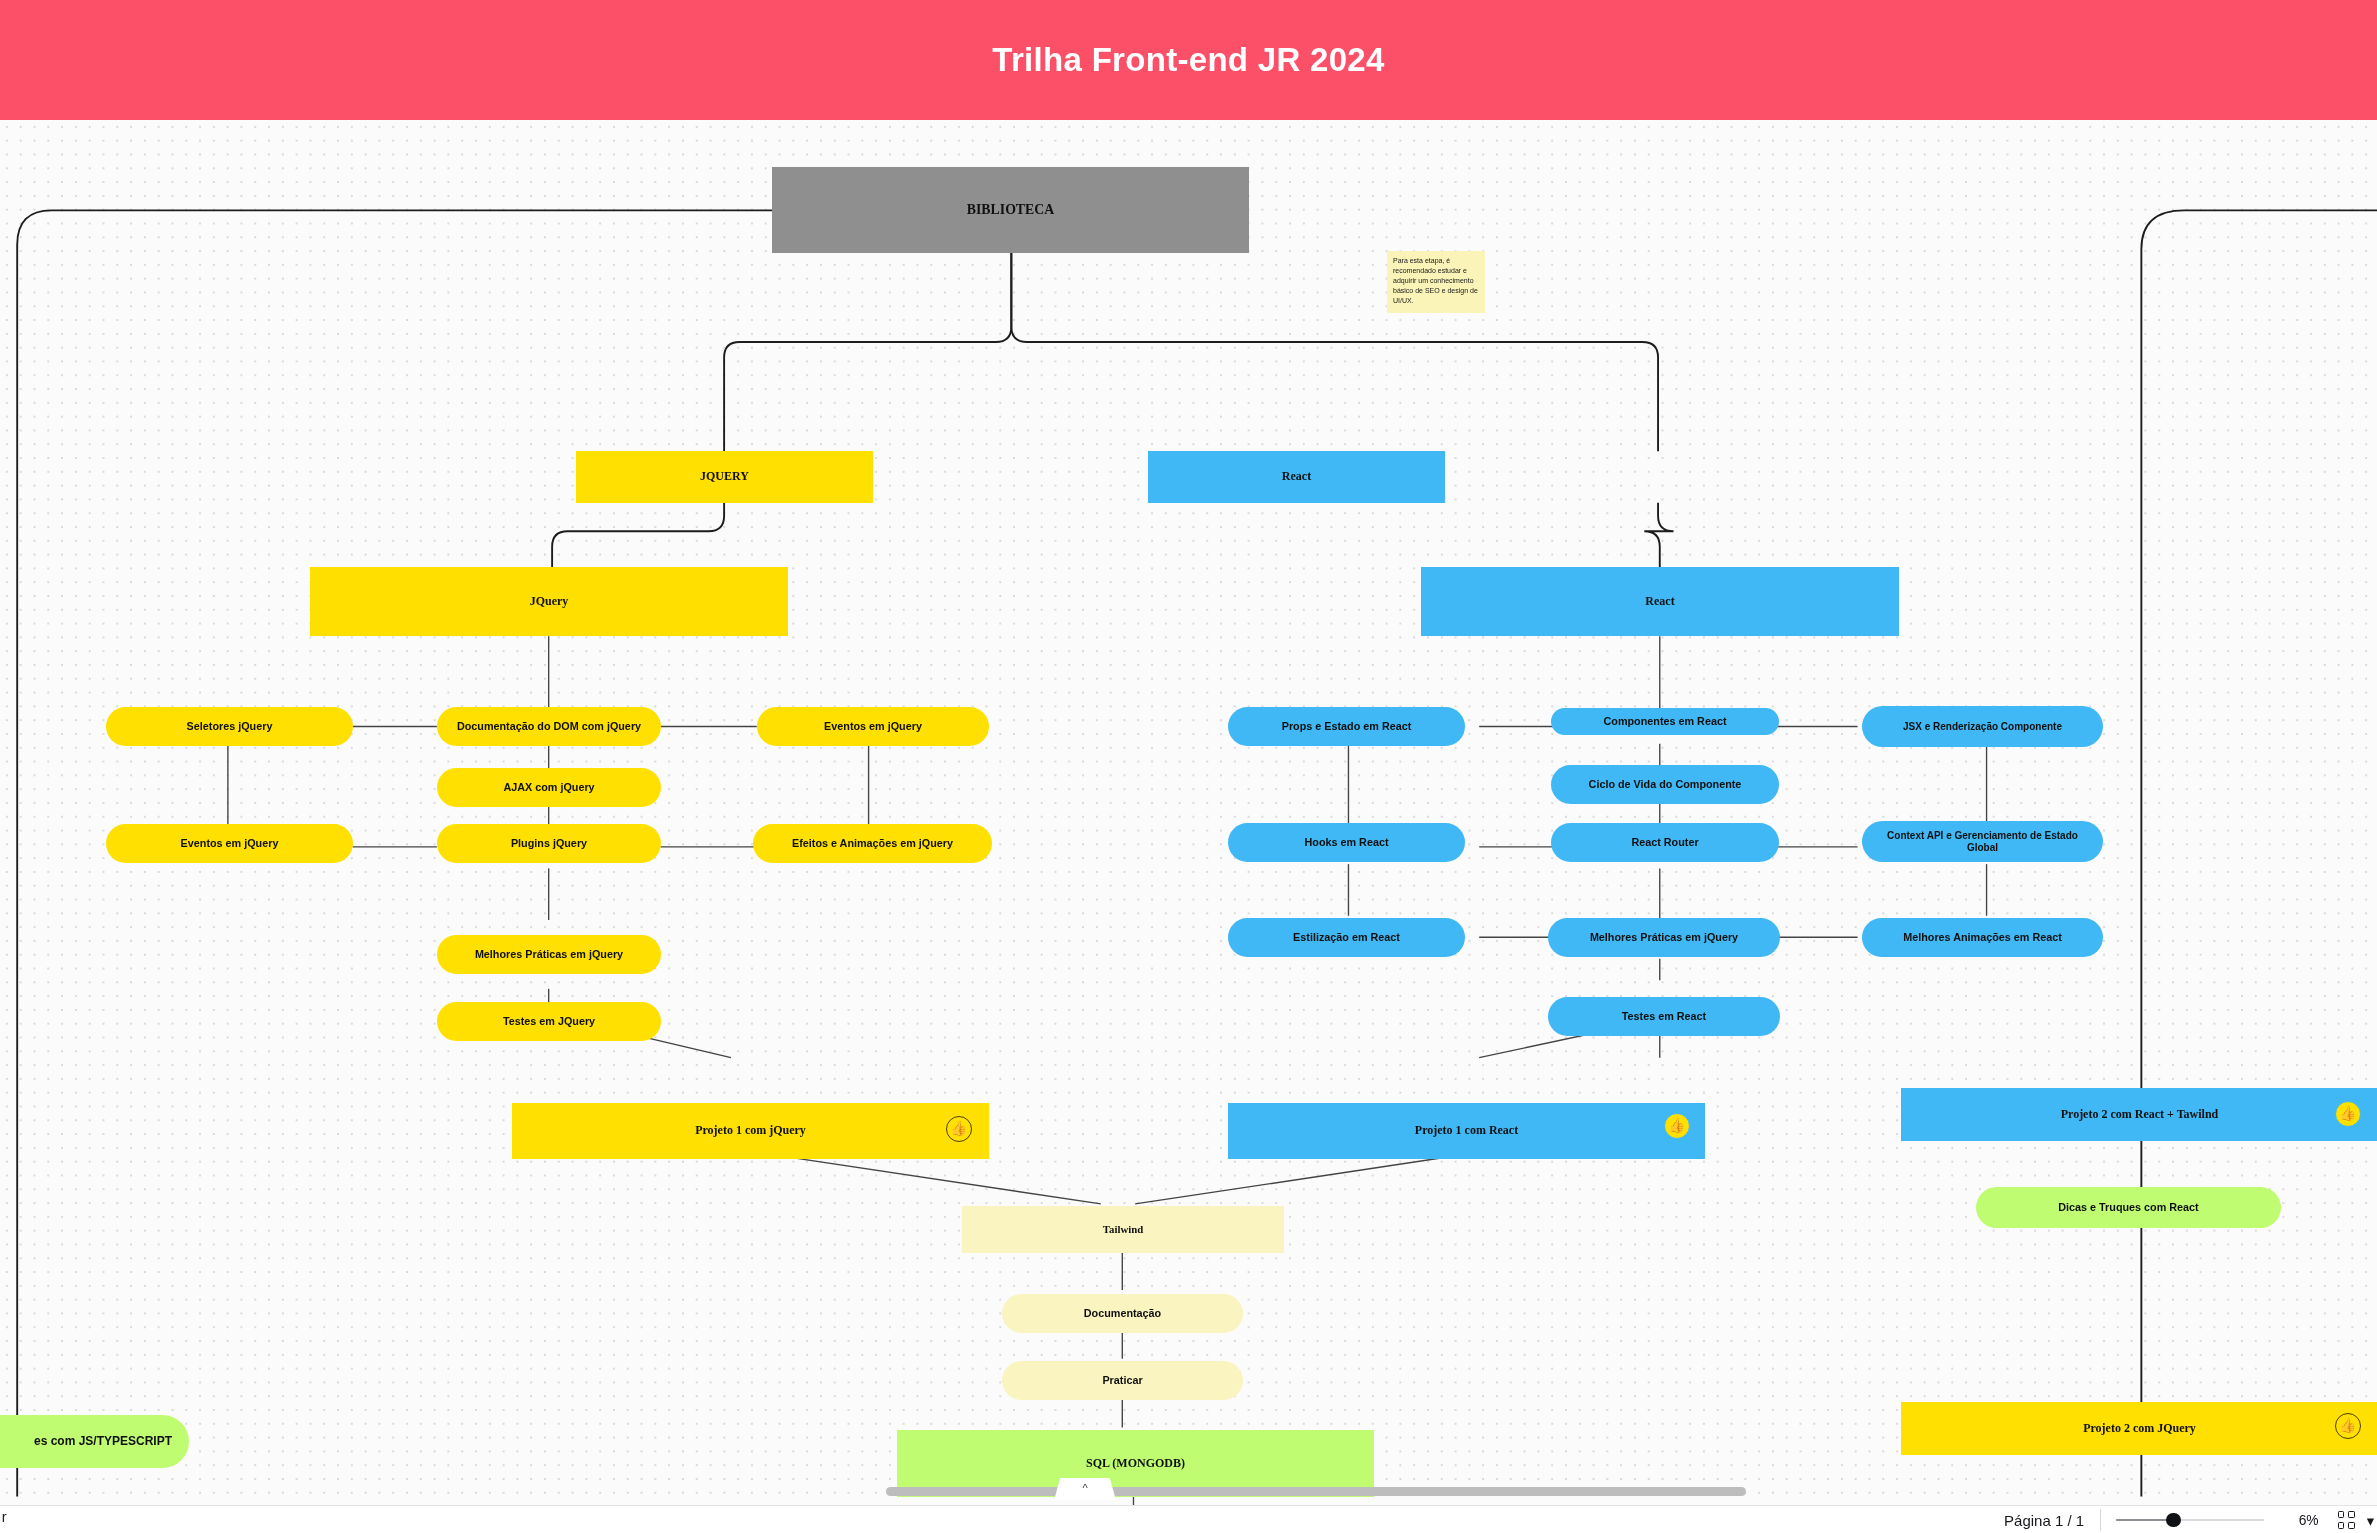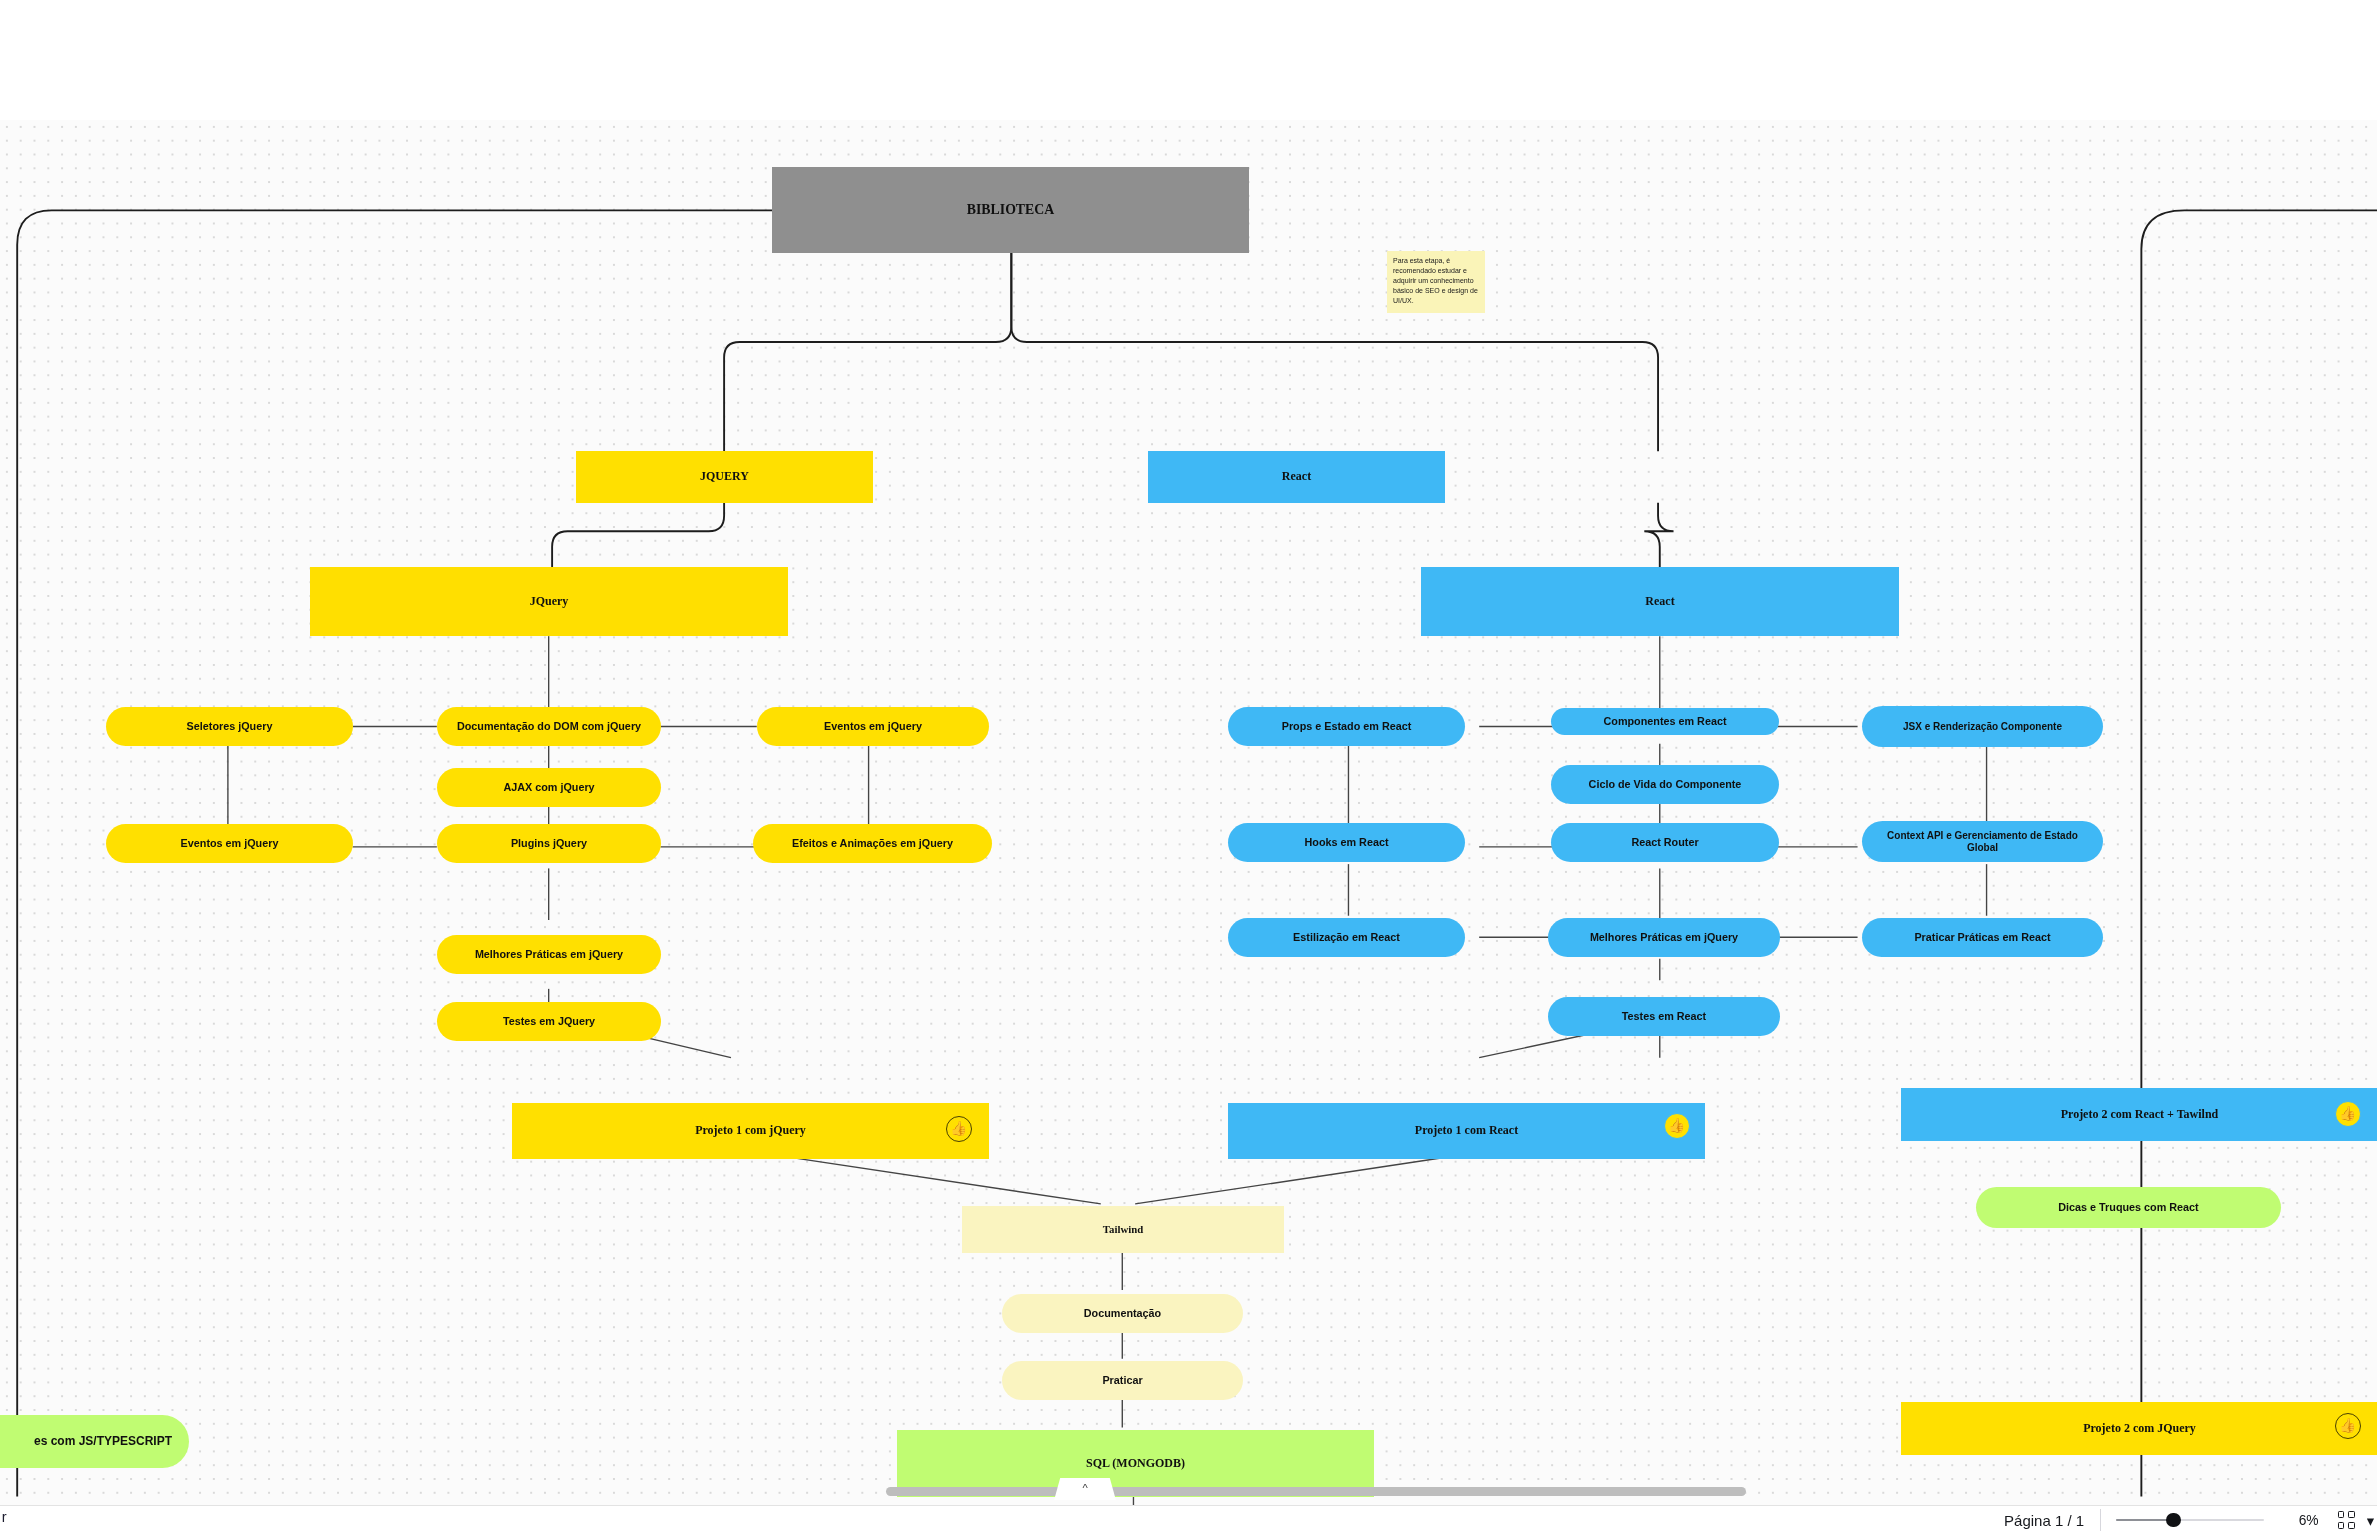--- a/index.html
+++ b/index.html
@@ -164,20 +164,23 @@
     z-index: 22;
     font-size: 11.2px; color: #3c3c3c;
     padding-top: 4.3px;
   }
 </style>
 </head>
 <body>
 
 <div id="app">
 
+  <div class="banner">
+    <div class="banner-title">Trilha Front-end JR 2024</div>
+  </div>
 
   <div class="canvas">
 
     <svg class="svg-layer" viewBox="0 0 2764 1610" preserveAspectRatio="none">
       <g fill="none" stroke="#1d1d1d" stroke-width="2.2">
 
         <path d="M 900 105 L 60 105 Q 20 105 20 145 L 20 1600"></path>
 
         <path d="M 2764 105 L 2540 105 Q 2490 105 2490 150 L 2490 1600"></path>
 
@@ -304,21 +307,21 @@
     <div class="node n-blue pill fs-xs" style="left:1862px; top:701px; width:241px; height:41px;">
       <span>Context API e Gerenciamento de Estado Global</span>
     </div>
     <div class="node n-blue pill fs-sm" style="left:1228px; top:798px; width:237px; height:39px;">
       <span>Estilização em React</span>
     </div>
     <div class="node n-blue pill fs-sm" style="left:1548px; top:798px; width:232px; height:39px;">
       <span>Melhores Práticas em jQuery</span>
     </div>
     <div class="node n-blue pill fs-sm" style="left:1862px; top:798px; width:241px; height:39px;">
-      <span>Praticar Práticas em React</span>
+      <span>Melhores Animações em React</span>
     </div>
     <div class="node n-blue pill fs-sm" style="left:1548px; top:877px; width:232px; height:39px;">
       <span>Testes em React</span>
     </div>
 
     <div class="node n-yellow rect fs-md" style="left:512px; top:983px; width:477px; height:56px;">
       <span>Projeto 1 com jQuery</span>
     </div>
     <div class="thumb-badge on-yellow" style="left:946px; top:996px;">
       <span>👍</span>

